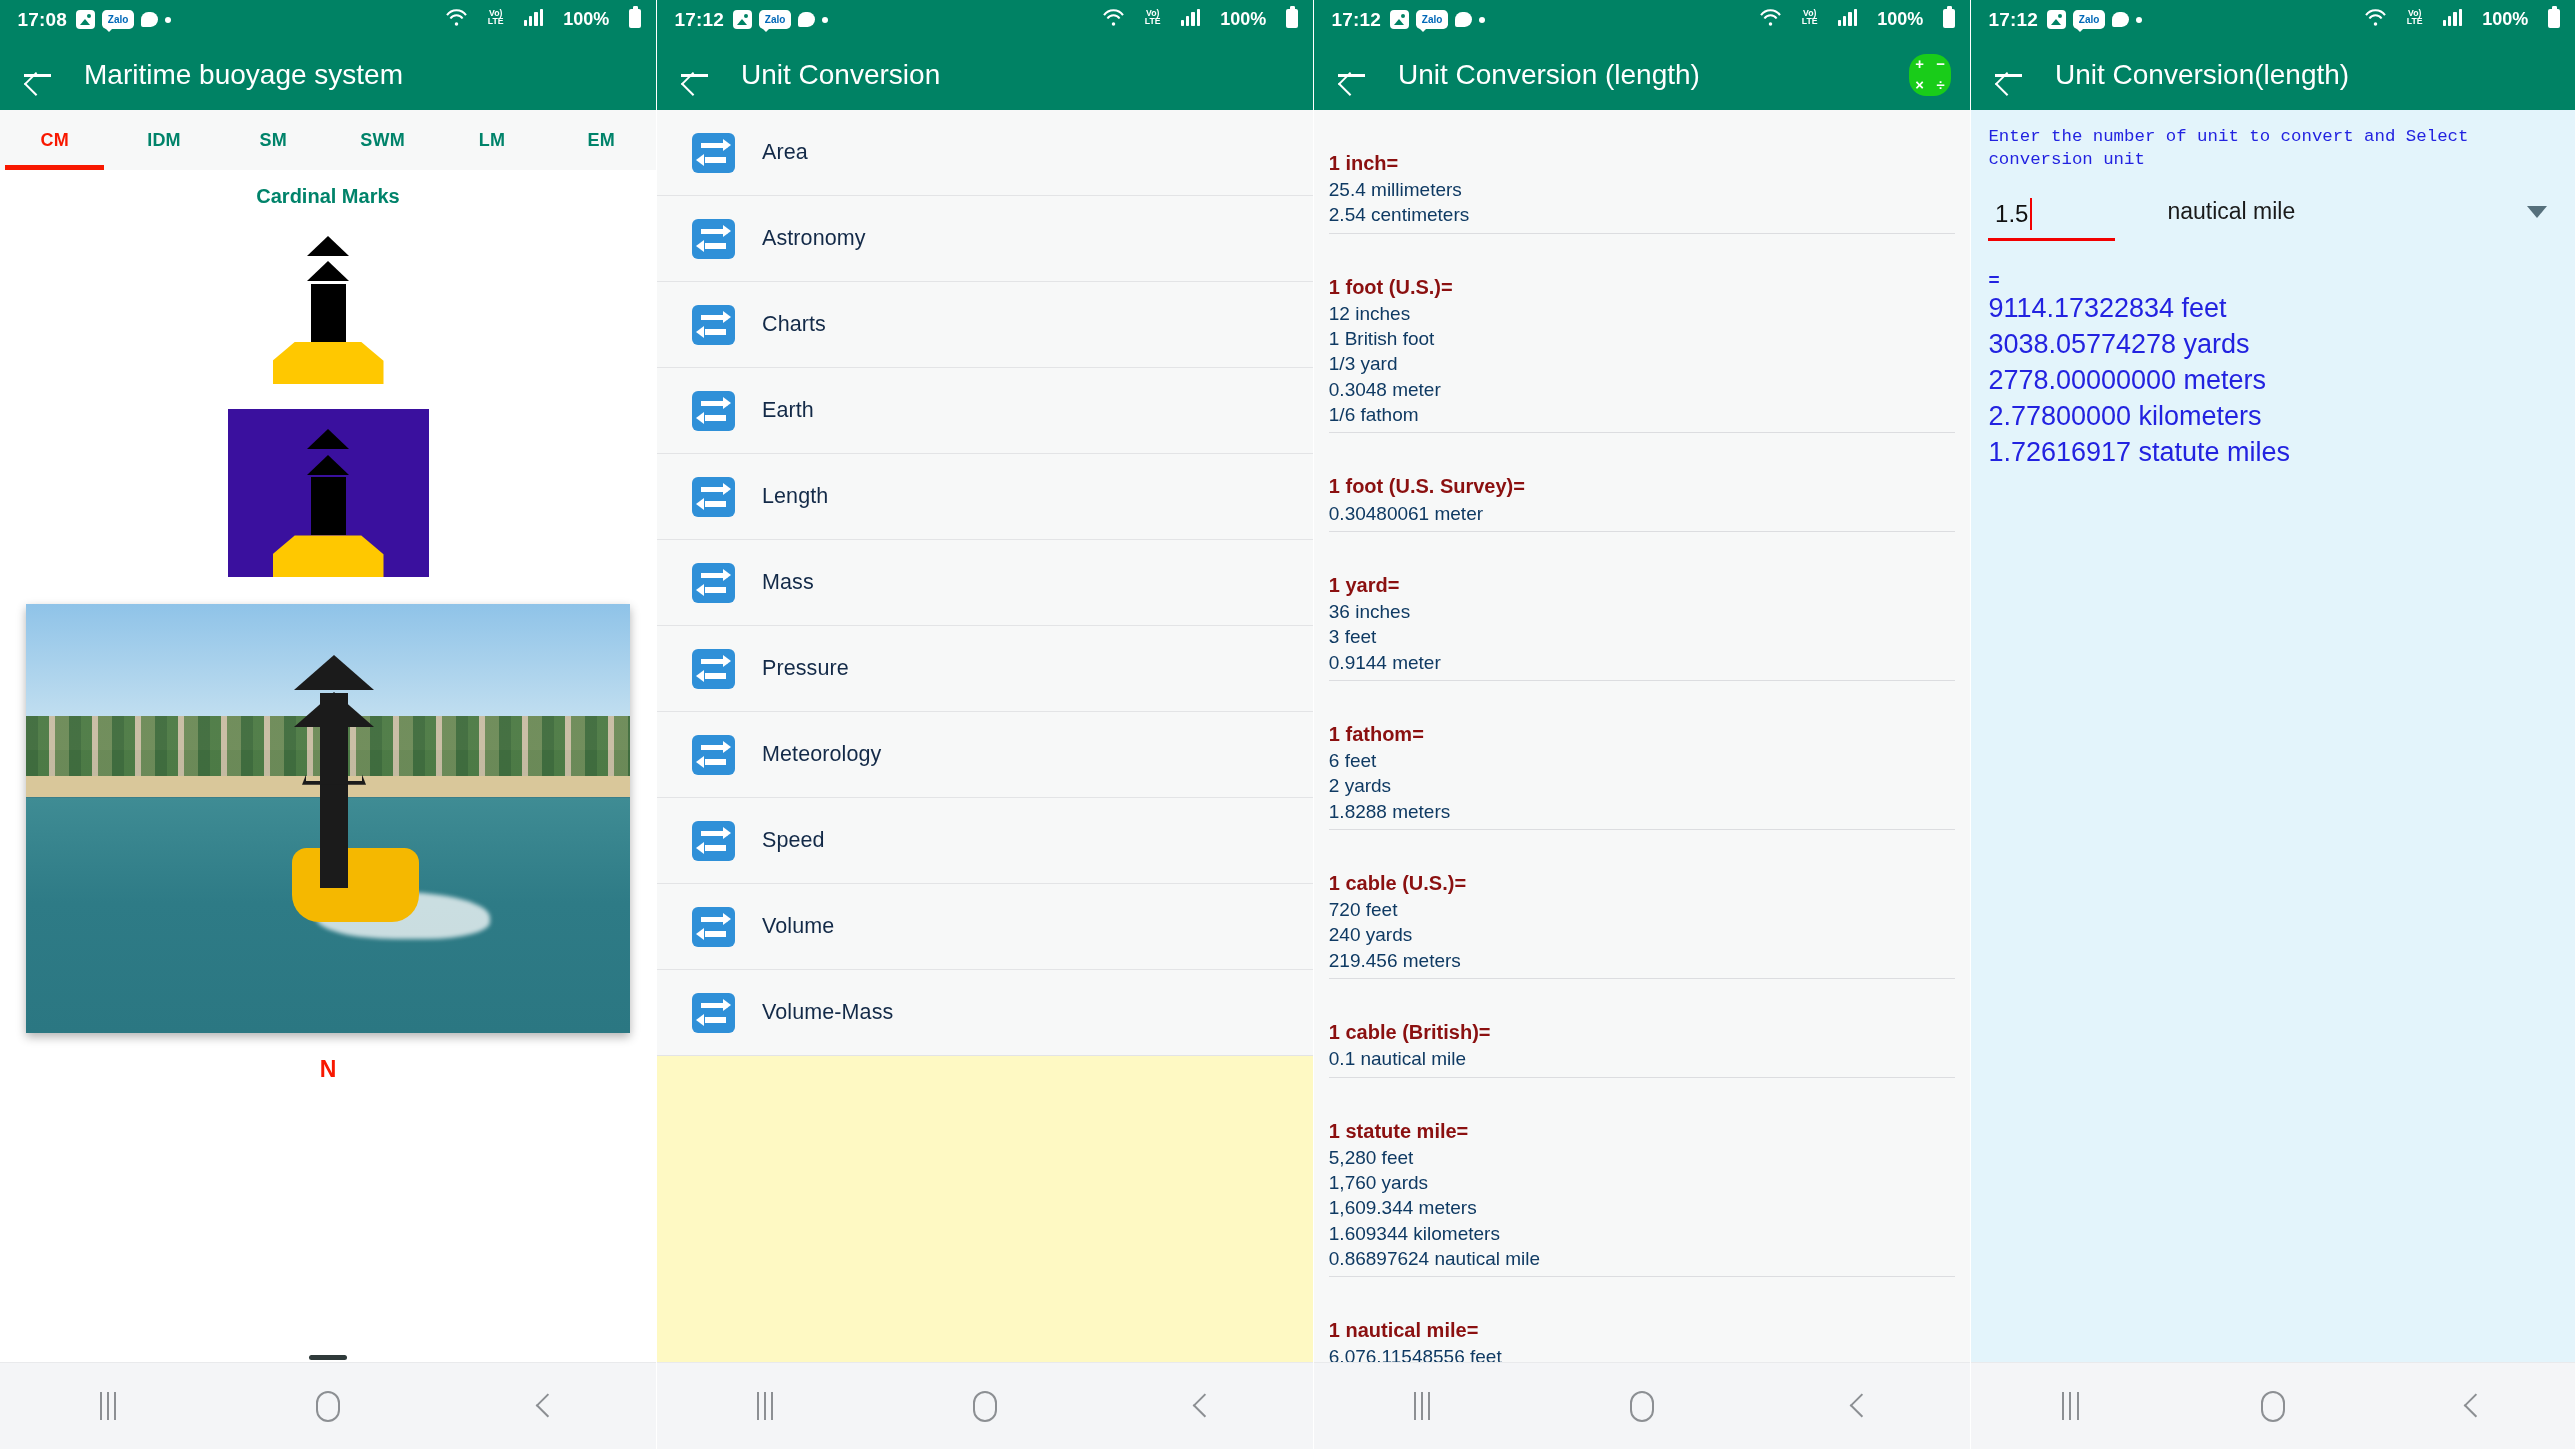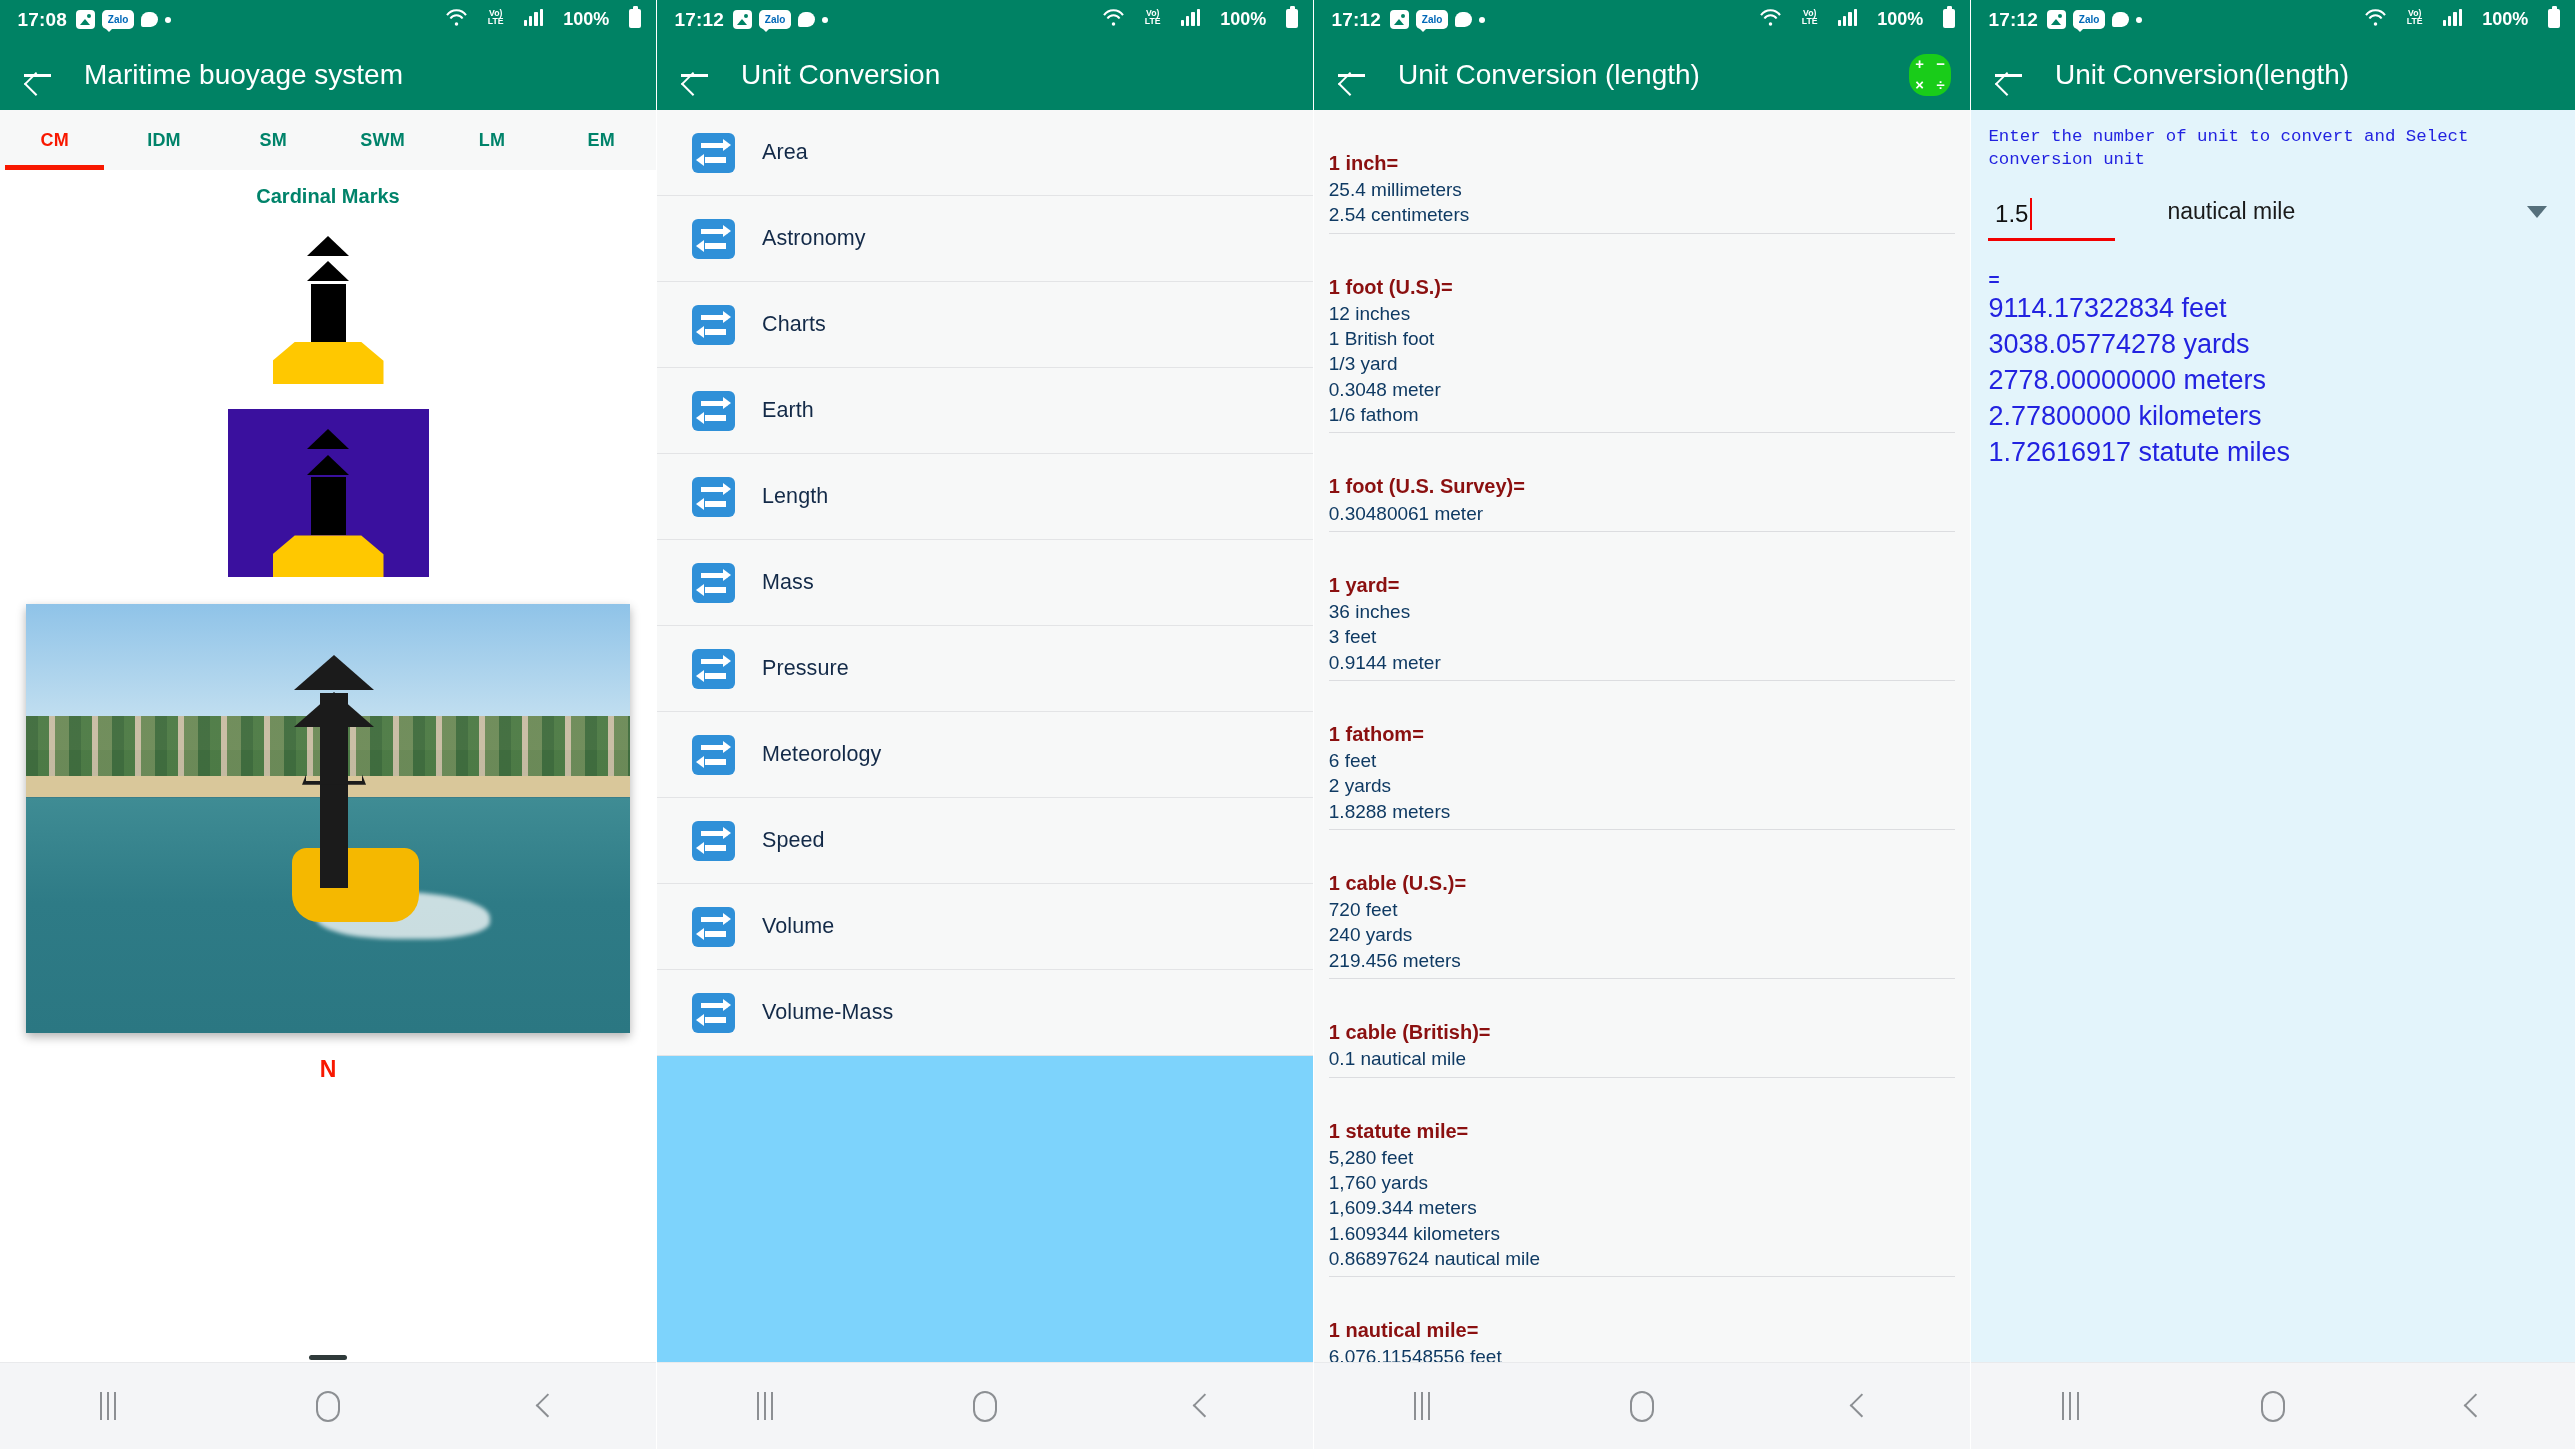--- a/index.html
+++ b/index.html
@@ -177,21 +177,21 @@
     border-right: 40px solid transparent; border-bottom: 35px solid #1b1b1b;
   }
   .ph-cone1 { bottom: 80%; }
   .ph-cone2 { bottom: 71.5%; }
   .n-label {
     text-align: center; color: #f81800; font-size: 23px; font-weight: 700;
     margin-top: 23px;
   }
 
   
-  .conv-list { flex: 1 1 auto; background: #7dd3fc; overflow: hidden; }
+  .conv-list { flex: 1 1 auto; background: #fef9c3; overflow: hidden; }
   .conv-item {
     height: 86px; display: flex; align-items: center; padding-left: 35px;
     border-bottom: 1.3px solid #e3e4e6; background: #f7f8f8; cursor: pointer;
   }
   .swap-icon {
     width: 43px; height: 40px; border-radius: 6px; background: #2f90d8;
     flex: none; position: relative;
   }
   .swap-icon::before {
     content: ""; position: absolute; left: 8.7px; top: 10px;

